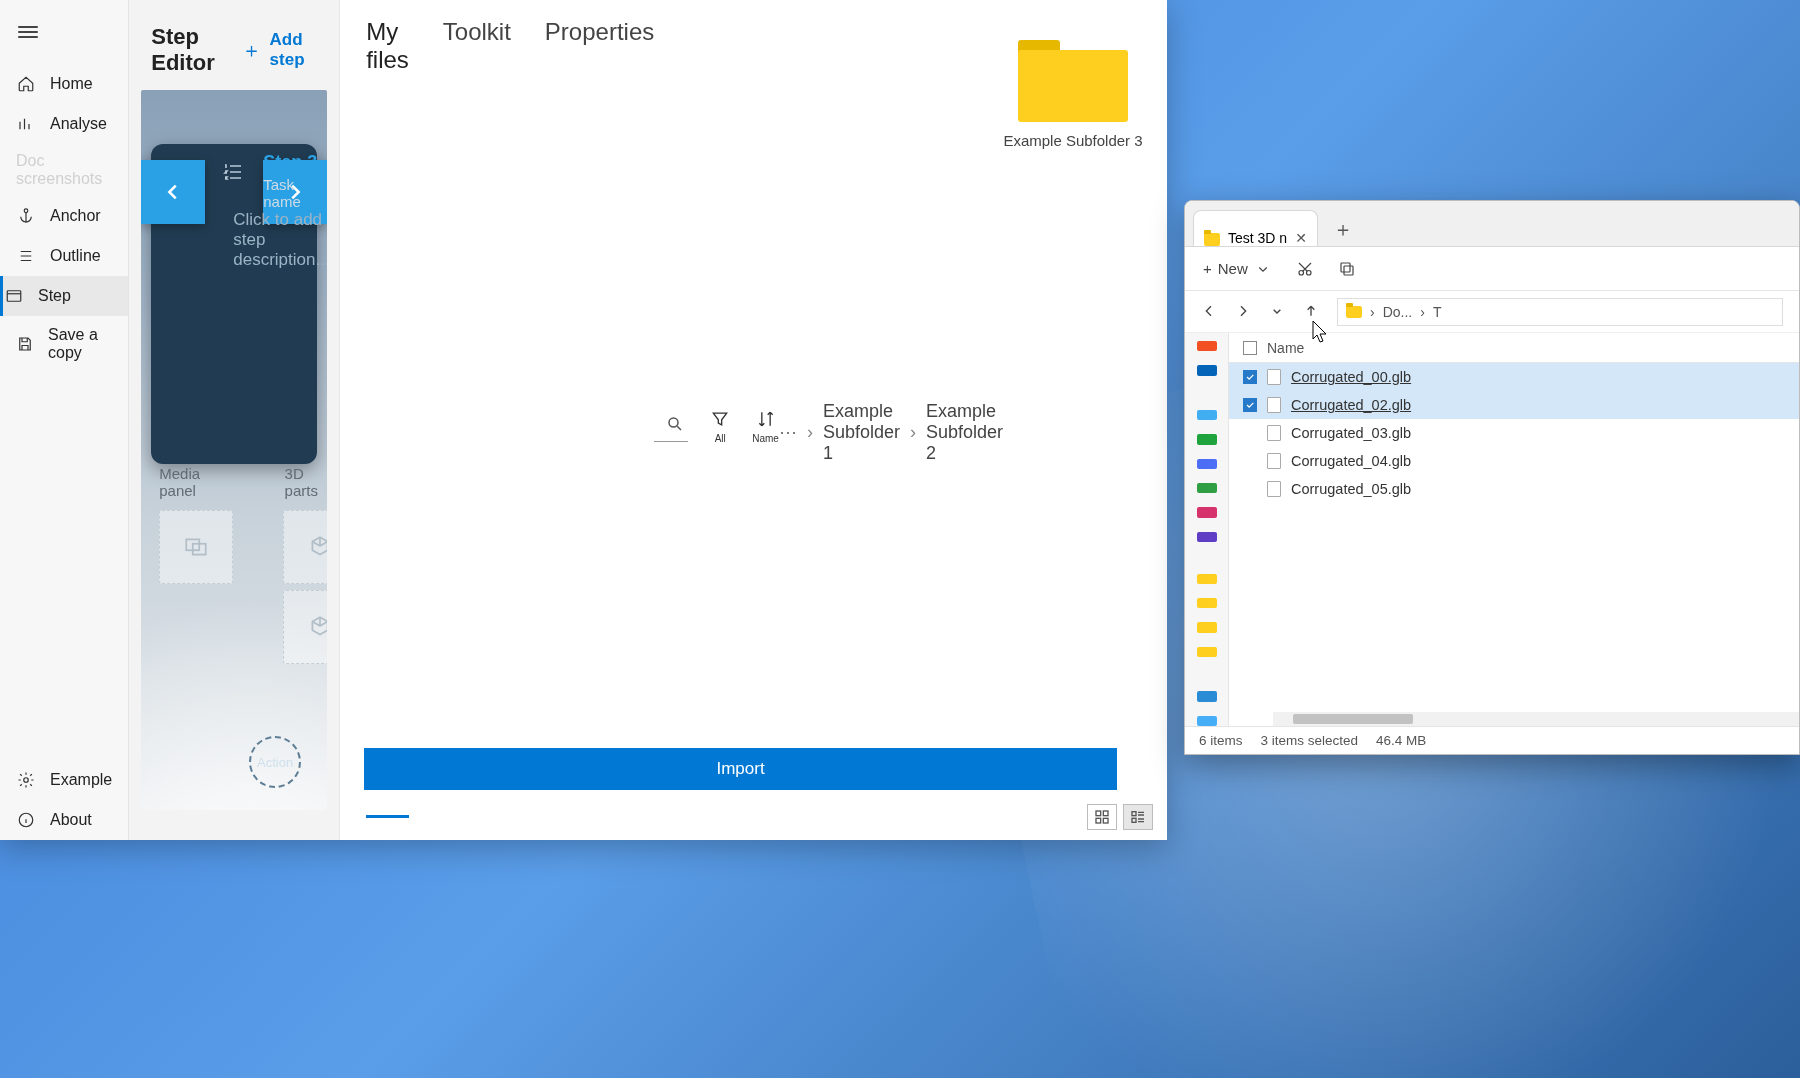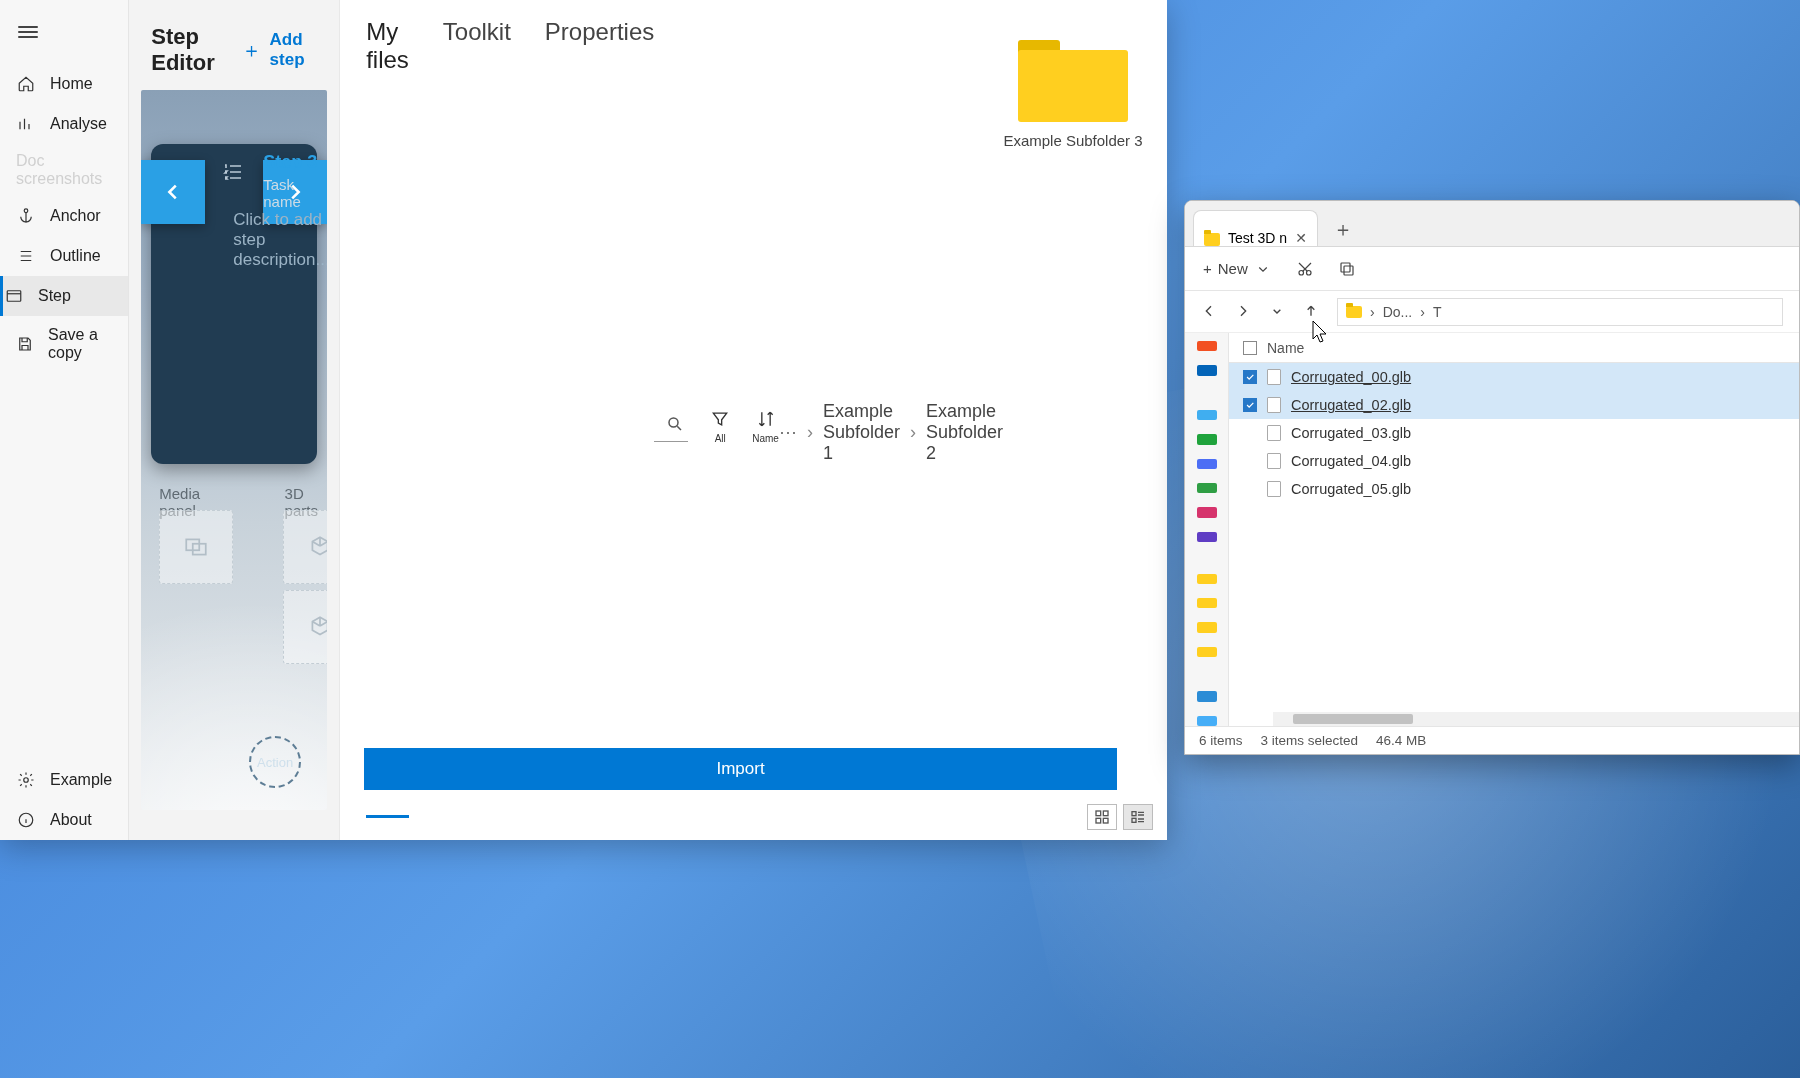--- a/index.html
+++ b/index.html
@@ -68,21 +68,21 @@
 #step-title{position:absolute;left:122px;top:62px;color:#2aa0e5;font-size:18px;font-weight:600;}
 #task-name{position:absolute;left:122px;top:86px;font-size:15px;color:#cddbe5;}
 #step-desc{position:absolute;left:92px;top:120px;font-size:17px;color:#9bb3c5;}
 #action-pill{
   position:absolute;right:26px;bottom:22px;width:52px;height:52px;border-radius:50%;
   border:2px dashed #5d7d95;display:flex;align-items:center;justify-content:center;
   color:#cfe0ec;font-size:13px;background:rgba(255,255,255,.02);
 }
 
 
-.panel-labels{position:absolute;left:18px;top:395px;display:flex;gap:64px;font-size:15px;color:#606b73;}
+.panel-labels{position:absolute;left:18px;top:375px;display:flex;gap:64px;font-size:15px;color:#606b73;}
 
 #media-grid{position:absolute;left:18px;top:420px;display:grid;grid-template-columns:74px;grid-auto-rows:74px;gap:6px;}
 #parts-grid{position:absolute;left:142px;top:420px;display:grid;grid-template-columns:repeat(4,74px);grid-auto-rows:74px;gap:6px;}
 .slot{
   width:74px;height:74px;border:1.5px dashed #c3cdd4;border-radius:3px;
   display:flex;align-items:center;justify-content:center;background:rgba(255,255,255,.45);
   cursor:pointer;
 }
 .slot svg{width:26px;height:26px;stroke:#b2bec7;fill:none;stroke-width:1.6;}
 

